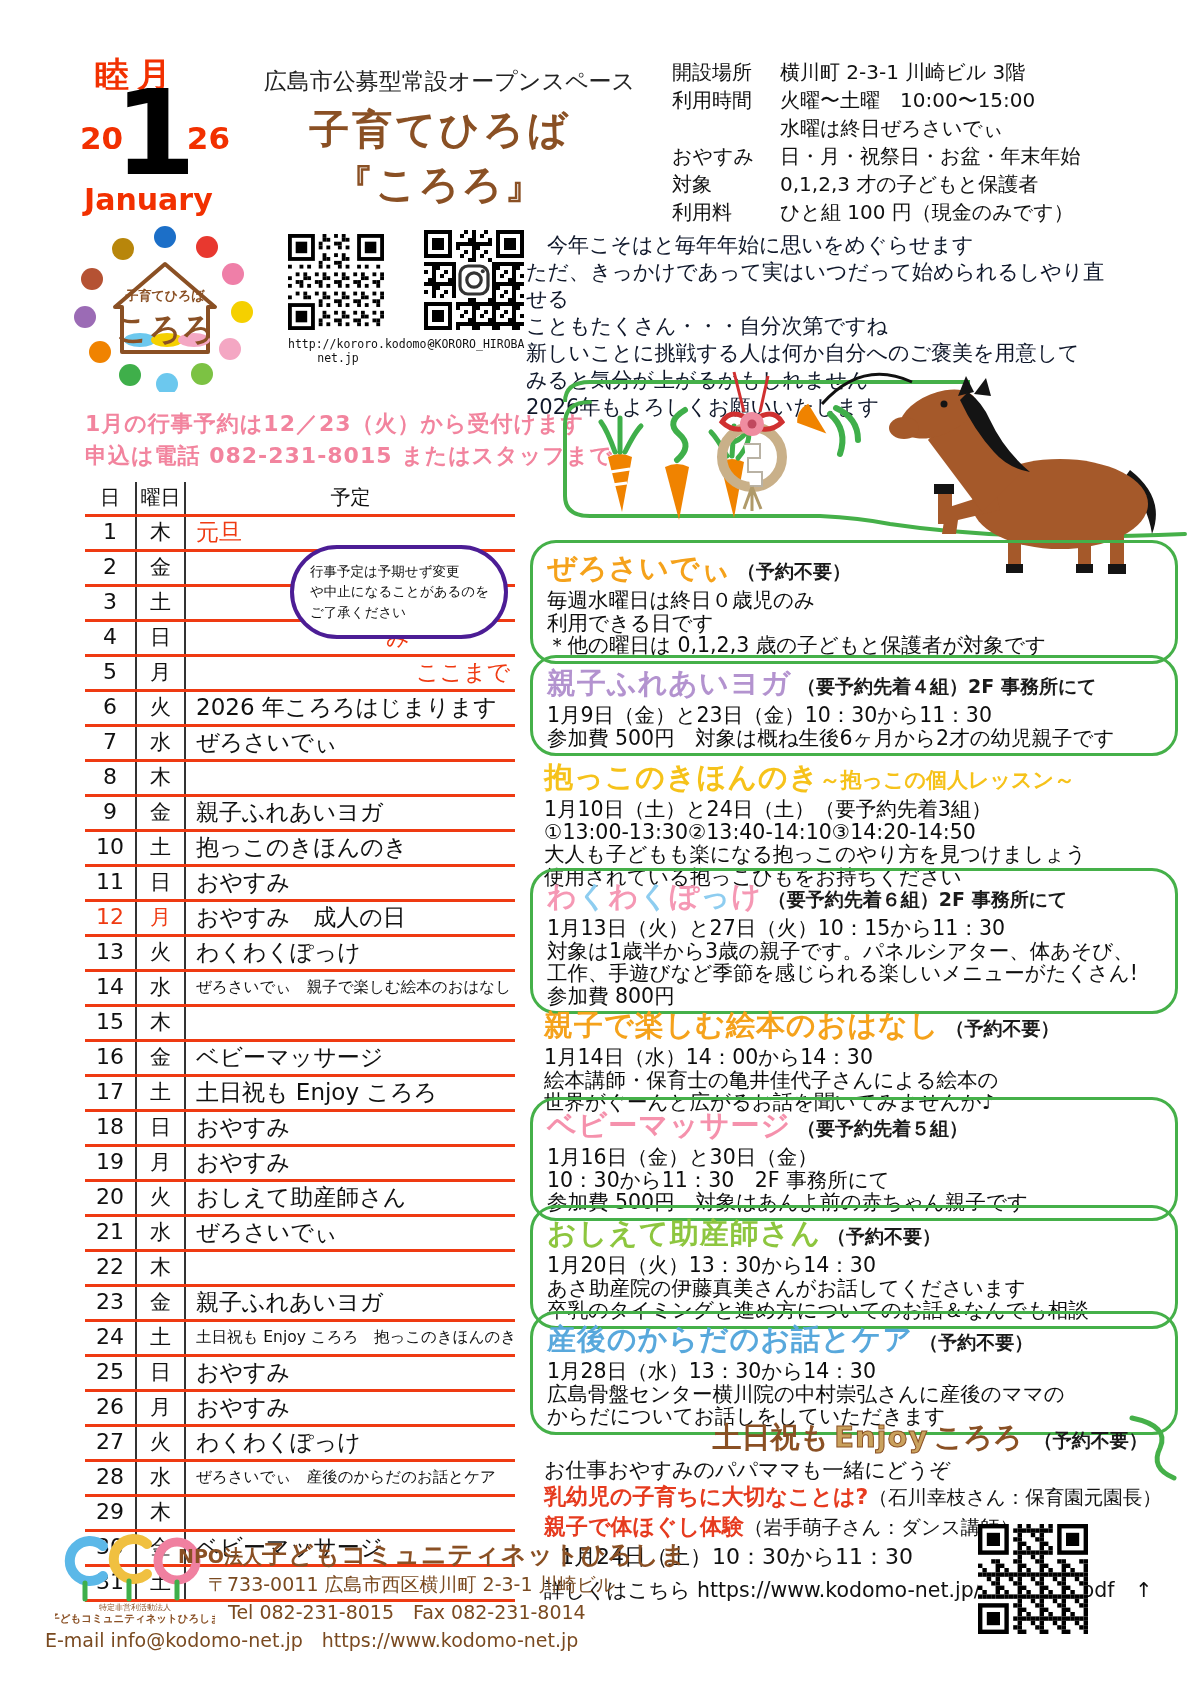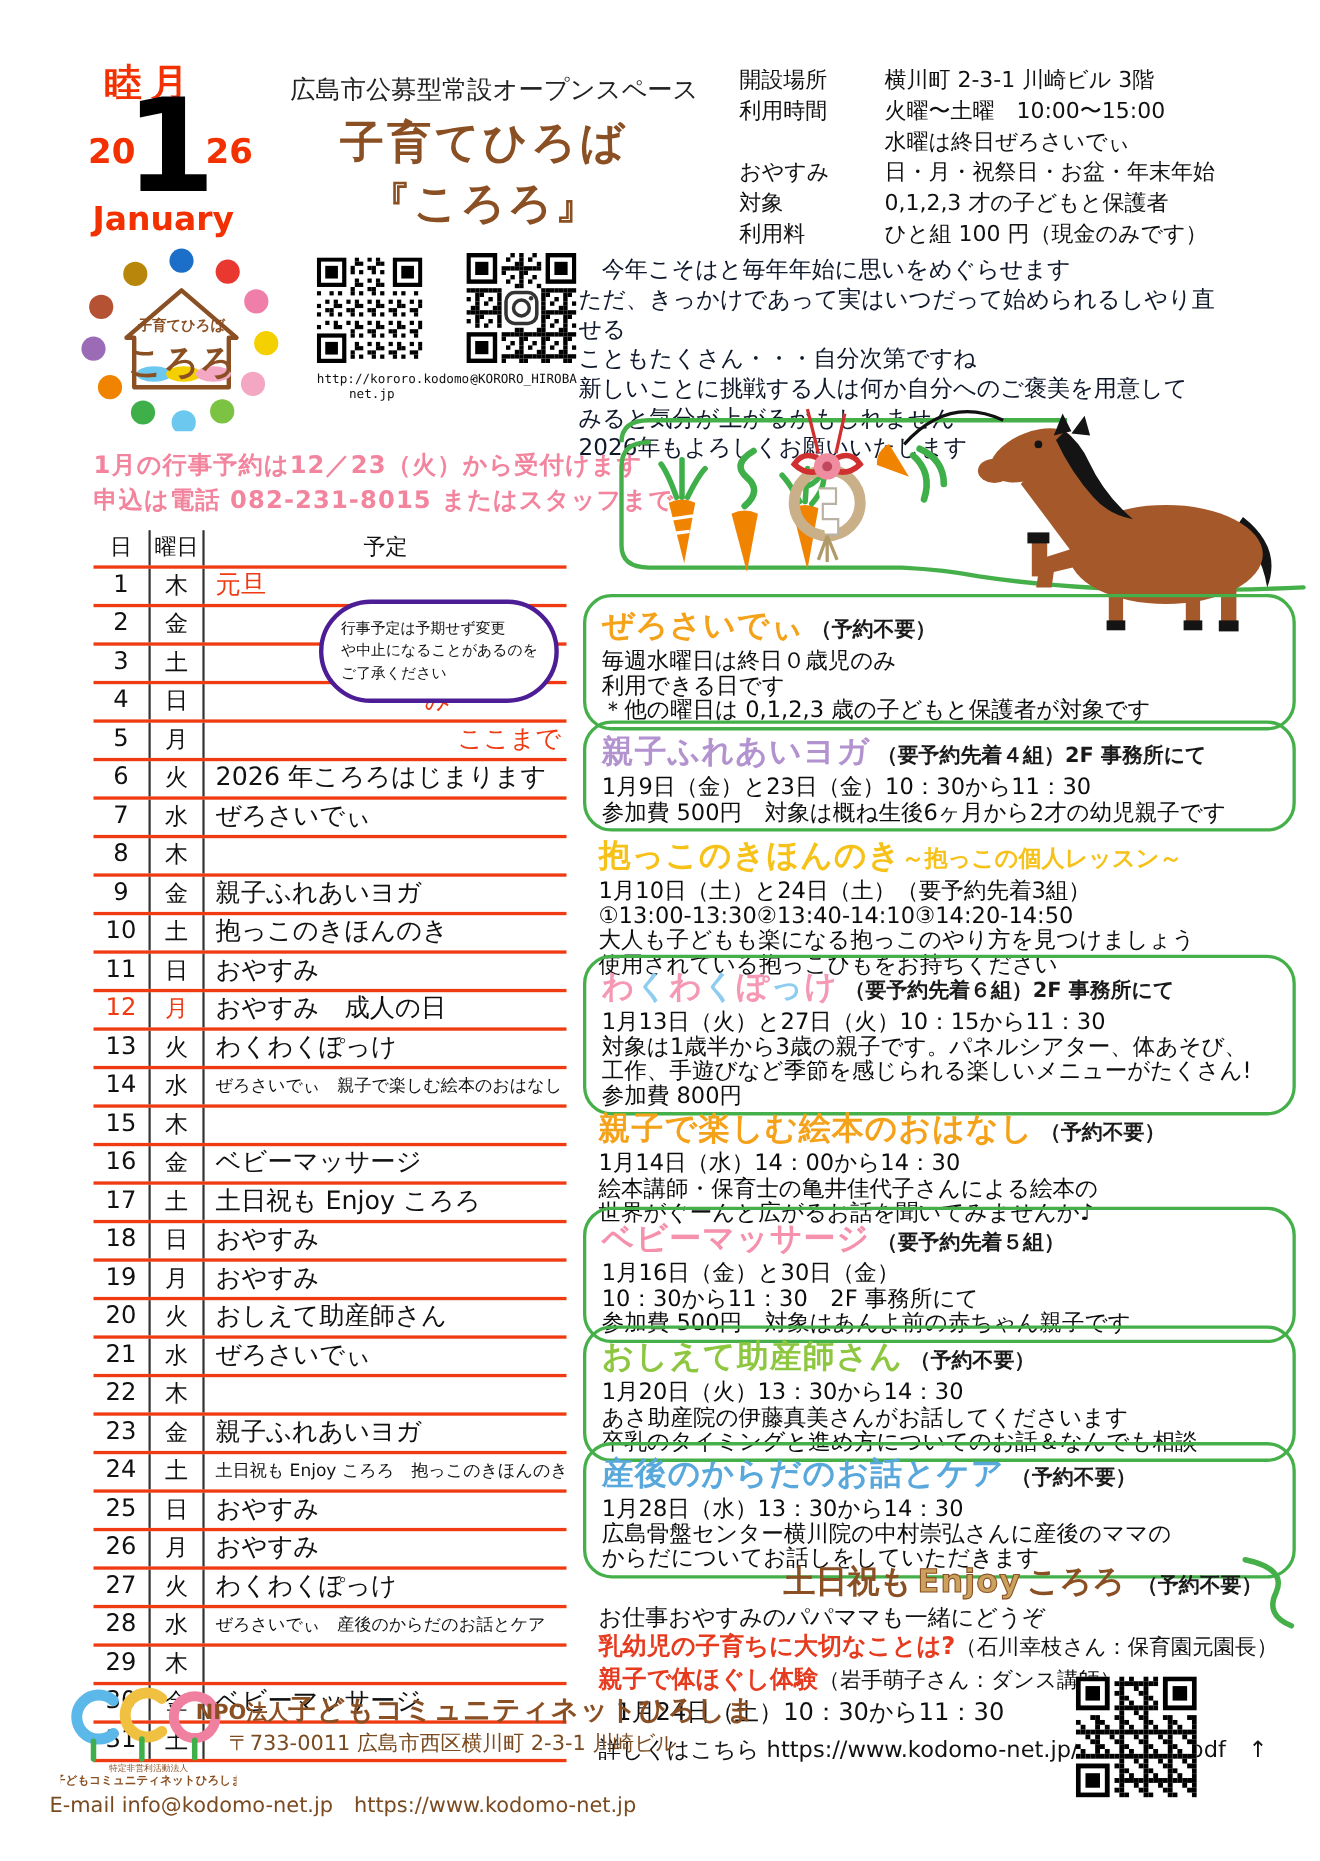--- a/index.html
+++ b/index.html
@@ -11,21 +11,21 @@
   .bignum-wrap{left:80px;top:78px;width:150px;height:120px;text-align:center;}
   .bignum{font-size:118px;font-weight:800;color:#000;line-height:110px;}
   .yr{position:absolute;top:42px;color:#f23000;font-size:31px;font-weight:bold;}
   .yr-l{left:0;} .yr-r{right:0;}
   .january{left:84px;top:182px;color:#f23000;font-size:30px;font-weight:600;}
   .subtitle{left:255px;top:66px;width:380px;text-align:right;font-size:23px;color:#222;}
   .title1{left:240px;top:102px;width:400px;text-align:center;font-size:40px;font-weight:bold;color:#8a5024;letter-spacing:3px;}
   .title2{left:240px;top:157px;width:400px;text-align:center;font-size:40px;font-weight:bold;color:#8a5024;letter-spacing:2px;}
   
   #info-rows{left:672px;top:58px;font-size:20px;line-height:28px;}
-  .info-row{display:flex;gap:24px;}
+  .info-row{display:flex;}
   .info-label{width:108px;flex:none;}
   .info-value{white-space:nowrap;}
   
   .qr-label{font-size:11.5px;text-align:center;margin-top:3px;font-family:"DejaVu Sans Mono",monospace;}
   
   #intro{left:526px;top:232px;width:580px;font-size:21px;line-height:27px;color:#0f172a;}
   
   #notice{left:85px;top:408px;font-size:22px;line-height:32px;color:#f2849e;font-weight:600;letter-spacing:1px;}
   
   #cal{left:85px;top:482px;width:430px;border-bottom:3px solid #ef3a12;}
@@ -1046,15 +1046,16 @@
     <path d="M92,16 A20,20 0 1 0 92,46" fill="none" stroke="#f0c040" stroke-width="10" stroke-linecap="round"></path>
     <circle cx="122" cy="33" r="19" fill="none" stroke="#f080a0" stroke-width="9"></circle>
     <path d="M30,55 l0,16 M74,53 l0,18 M122,54 l0,16" stroke="#3faf4a" stroke-width="5" stroke-linecap="round"></path>
     <text x="80" y="82" text-anchor="middle" font-size="8" fill="#8a5024">特定非営利活動法人</text>
     <text x="80" y="94" text-anchor="middle" font-size="10.5" font-weight="bold" fill="#8a5024">子どもコミュニティネットひろしま</text>
   </svg>
   <div class="abs foot-org">
     <span class="p1">NPO法人</span><span class="p2">子どもコミュニティネットひろしま</span>
   </div>
   <div class="abs foot-line" style="left:208px;top:1572px;">〒733-0011 広島市西区横川町 2-3-1 川崎ビル</div>
+  <div class="abs foot-line" style="left:228px;top:1600px;">Tel  082-231-8015　Fax  082-231-8014</div>
   <div class="abs foot-line" style="left:45px;top:1628px;">E-mail  info@kodomo-net.jp　https://www.kodomo-net.jp</div>
 
 </div>
 
 </body></html>

